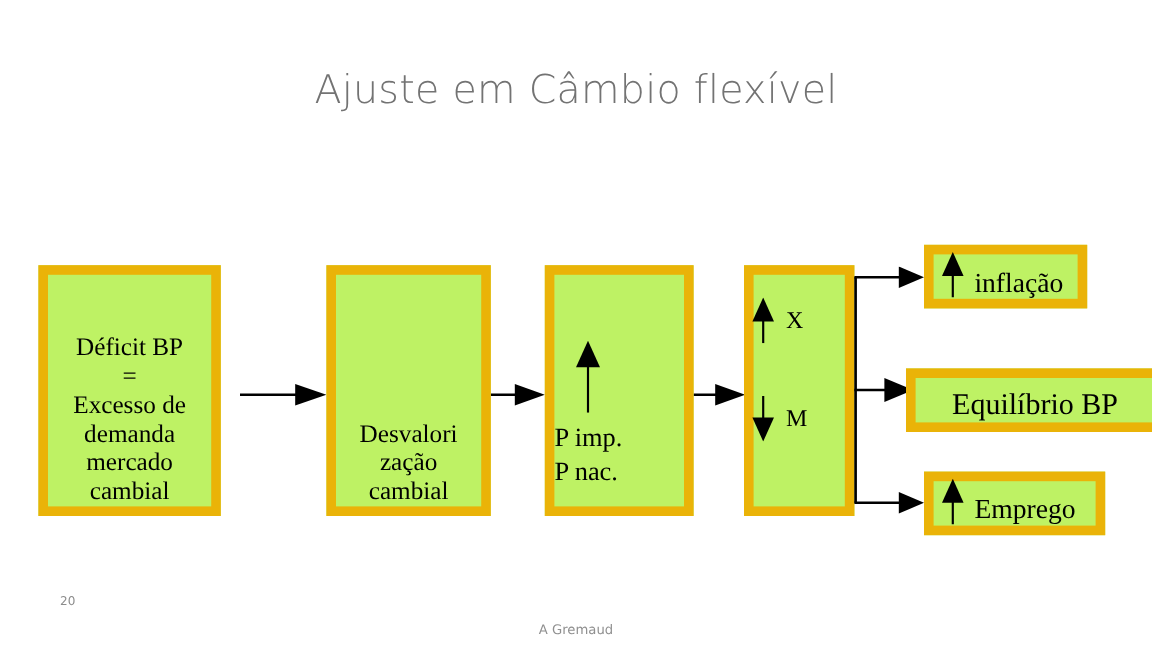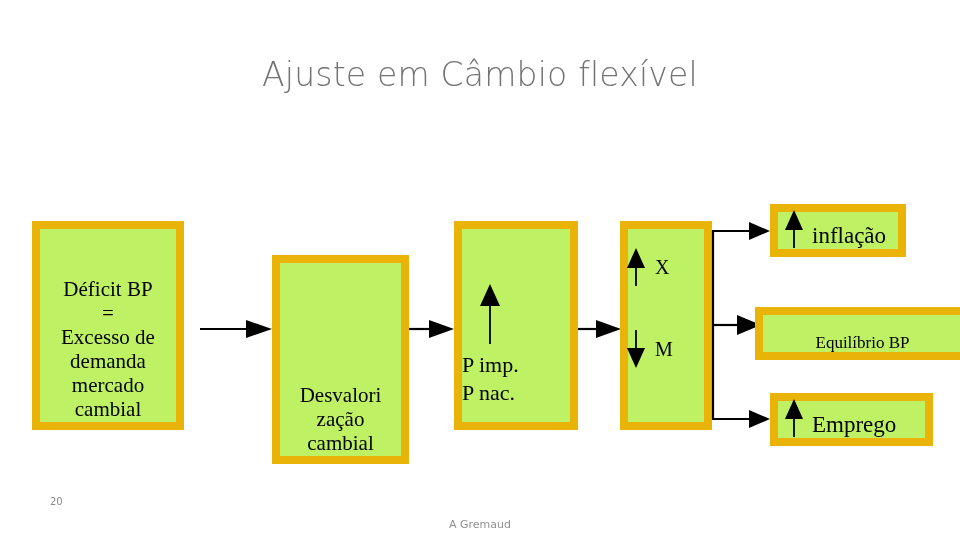--- a/index.html
+++ b/index.html
@@ -47,35 +47,35 @@
     line-height: 1.14;
     font-family: "Liberation Serif", serif;
     white-space: pre-line;
   }
 
   
   #box-deficit { left: 32px;  top: 221px; width: 152px; height: 209px; }
   #box-deficit .box-text { font-size: 21px; }
 
   
-  #box-desvalorizacao { left: 272px; top: 221px; width: 137px; height: 209px; margin-top: 34px; }
+  #box-desvalorizacao { left: 272px; top: 221px; width: 137px; height: 209px; }
   #box-desvalorizacao .box-text { font-size: 21px; }
 
   
   #box-precos { left: 454px; top: 221px; width: 124px; height: 209px; }
   
   #box-xm     { left: 620px; top: 221px; width: 92px;  height: 209px; }
 
   
   #box-inflacao  { left: 770px; top: 204px; width: 136px; height: 53px; justify-content: flex-start; }
   #box-equilibrio{ left: 755px; top: 307px; width: 215px; height: 53px; justify-content: center; }
-  #box-emprego   { left: 770px; top: 393px; width: 163px; height: 53px; justify-content: flex-start; }
+  #box-emprego   { left: 770px; top: 393px; width: 151px; height: 53px; justify-content: flex-start; }
   #box-inflacao .box-text,
   #box-emprego  .box-text { font-size: 23px; padding-left: 34px; }
-  #box-equilibrio .box-text { font-size: 17px; }
+  #box-equilibrio .box-text { font-size: 25px; }
 
   
   .sym-row {
     position: absolute;
     display: flex;
     align-items: center;
     font-family: "Liberation Serif", serif;
   }
 
   

